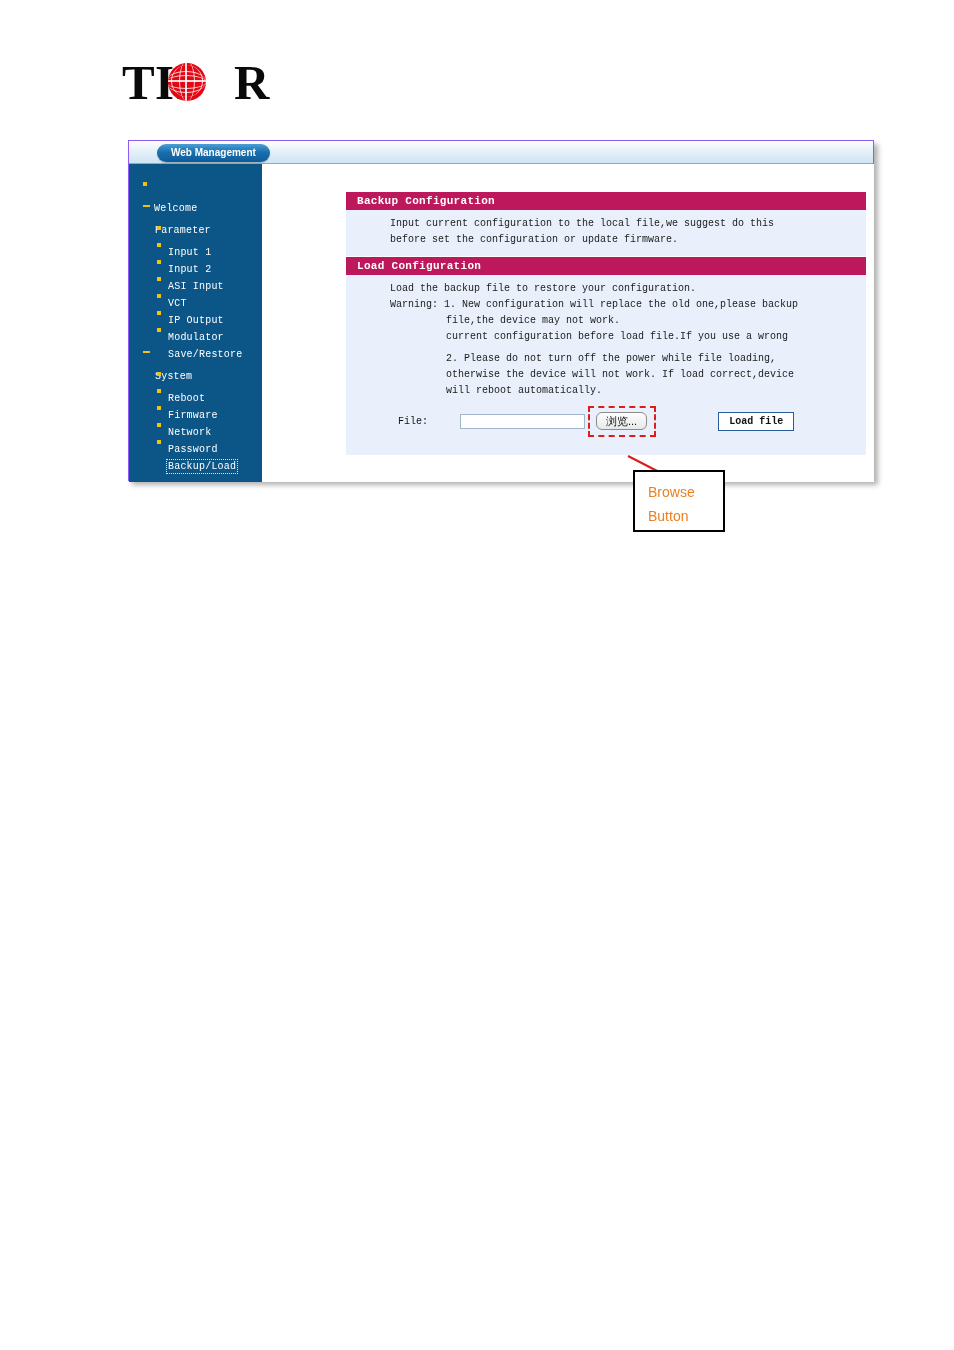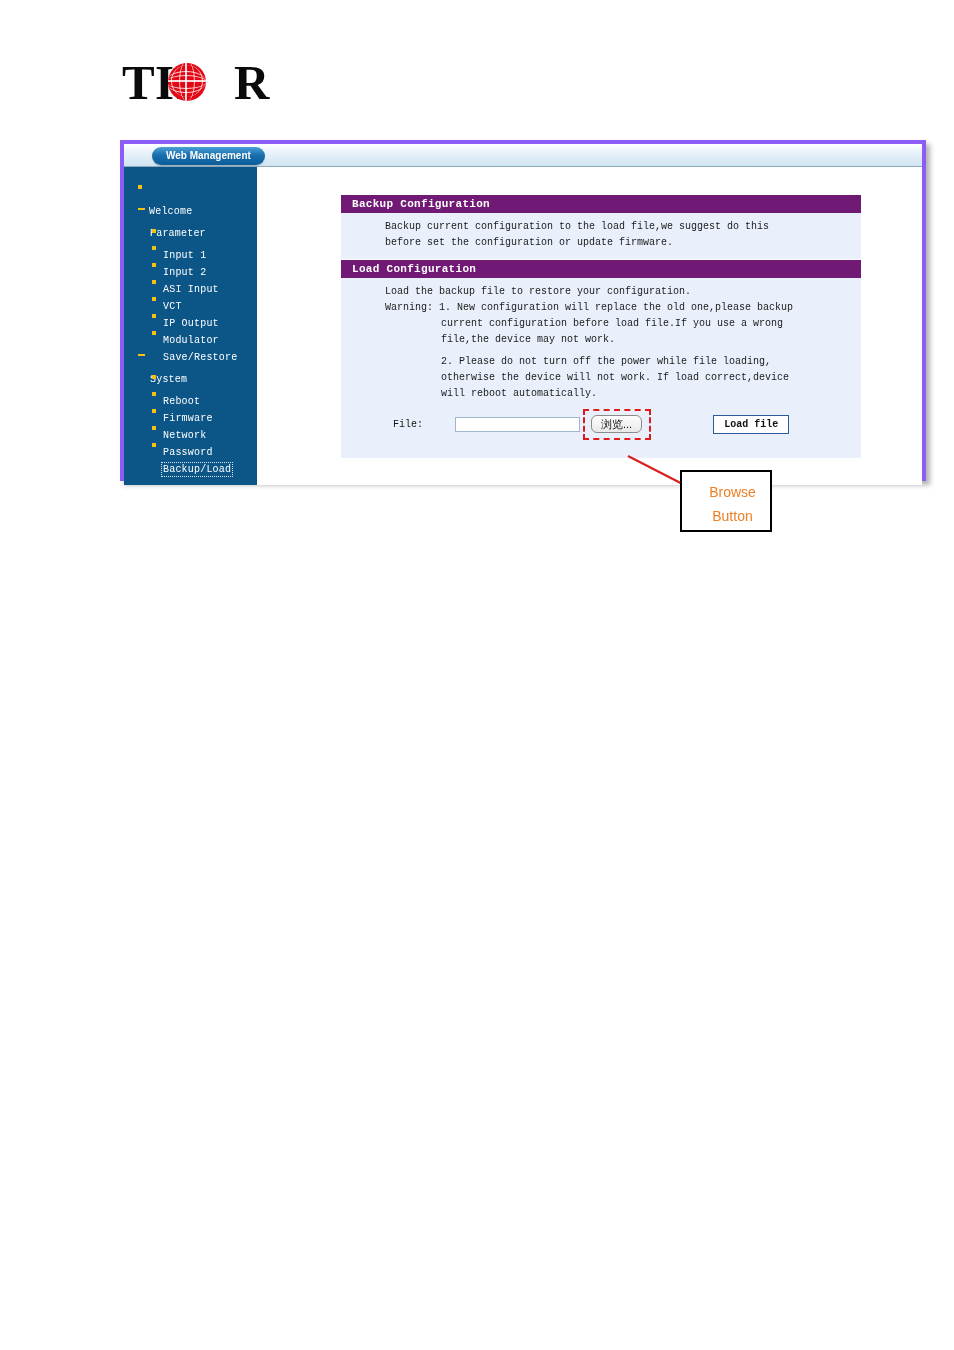--- a/index.html
+++ b/index.html
@@ -65,26 +65,26 @@
     border-radius: 50%;
   }
   .globe-lat1 { left: -2px; top: 8px; width: 40px; height: 20px; border-left: none; border-right: none;}
   .globe-lat2 { left: 3px; top: 2px; width: 30px; height: 32px; border-top:none; border-bottom:none;}
   .globe-lon1 { left: 11px; top: -2px; width: 14px; height: 40px; border-top:none;border-bottom:none;}
   .globe-lon2 { left: -2px; top: 12px; width: 40px; height: 12px; border-left:none;border-right:none;}
 
   
   .app-window {
     position: absolute;
-    left: 120px;
+    left: 128px;
     top: 140px;
-    width: 806px;
+    width: 746px;
     height: 341px;
     background: #ffffff;
-    border: 4px solid #8b5cf6;
+    border: 1px solid #8b5cf6;
     box-sizing: border-box;
     box-shadow: 4px 4px 5px rgba(0,0,0,.30);
   }
 
   
   .titlebar {
     height: 22px;
     background: linear-gradient(to bottom, #ffffff 0%, #eaf3fa 35%, #cfe4f2 100%);
     border-bottom: 1px solid #8fa9bd;
     position: relative;
@@ -157,21 +157,21 @@
     padding: 28px 8px 0 84px;
     box-sizing: border-box;
   }
 
   .panel {
     width: 520px;
     background: #eaf0fb;
     margin-bottom: 1px;
   }
   .panel-header {
-    background: #701a75;
+    background: #be185d;
     color: #ffffff;
     font-family: "Liberation Mono", monospace;
     font-weight: bold;
     font-size: 11px;
     padding: 3px 0 3px 11px;
     letter-spacing: .3px;
   }
   .panel-body {
     padding: 6px 10px 8px 10px;
     font-family: "Liberation Mono", monospace;
@@ -239,29 +239,28 @@
     white-space: nowrap;
   }
   .load-file-btn {
     margin-left: 62px;
     font-weight: bold;
   }
 
   
   .callout {
     position: absolute;
-    left: 680px;
+    left: 633px;
     top: 470px;
     width: 92px;
     height: 62px;
     background: #ffffff;
     border: 2px solid #000000;
     box-sizing: border-box;
     padding: 8px 0 0 13px;
-    text-align: center;
   }
   .callout-line {
     color: #ec7f22;
     font-size: 14px;
     line-height: 24px;
     font-family: "Liberation Sans", sans-serif;
   }
   .arrow-svg {
     position: absolute;
     left: 620px;
@@ -371,32 +370,32 @@
         <span class="nav-label">Backup/Load</span>
       </div>
 
     </div>
 
     <div class="content">
 
       <div class="panel">
         <div class="panel-header">Backup Configuration</div>
         <div class="panel-body">
-          <div class="p-line">Backup current configuration to the load file,we suggest do this</div>
+          <div class="p-line">Input current configuration to the local file,we suggest do this</div>
           <div class="p-line">before set the configuration or update firmware.</div>
         </div>
       </div>
 
       <div class="panel">
         <div class="panel-header">Load Configuration</div>
         <div class="panel-body">
           <div class="p-line">Load the backup file to restore your configuration.</div>
           <div class="p-line indent-warn">Warning: 1. New configuration will replace the old one,please backup</div>
+          <div class="p-line hang">file,the device may not work.</div>
           <div class="p-line hang">current configuration before load file.If you use a wrong</div>
-          <div class="p-line hang">file,the device may not work.</div>
           <div class="p-line hang" style="margin-top:6px">2. Please do not turn off the power while file loading,</div>
           <div class="p-line hang">otherwise the device will not work. If load correct,device</div>
           <div class="p-line hang">will reboot automatically.</div>
 
           <div class="file-row">
             <span class="file-label">File:</span>
             <input class="file-input" type="text" value="" style="">
             <span class="browse-wrap">
               <span class="browse-button">浏览...</span>
             </span>

